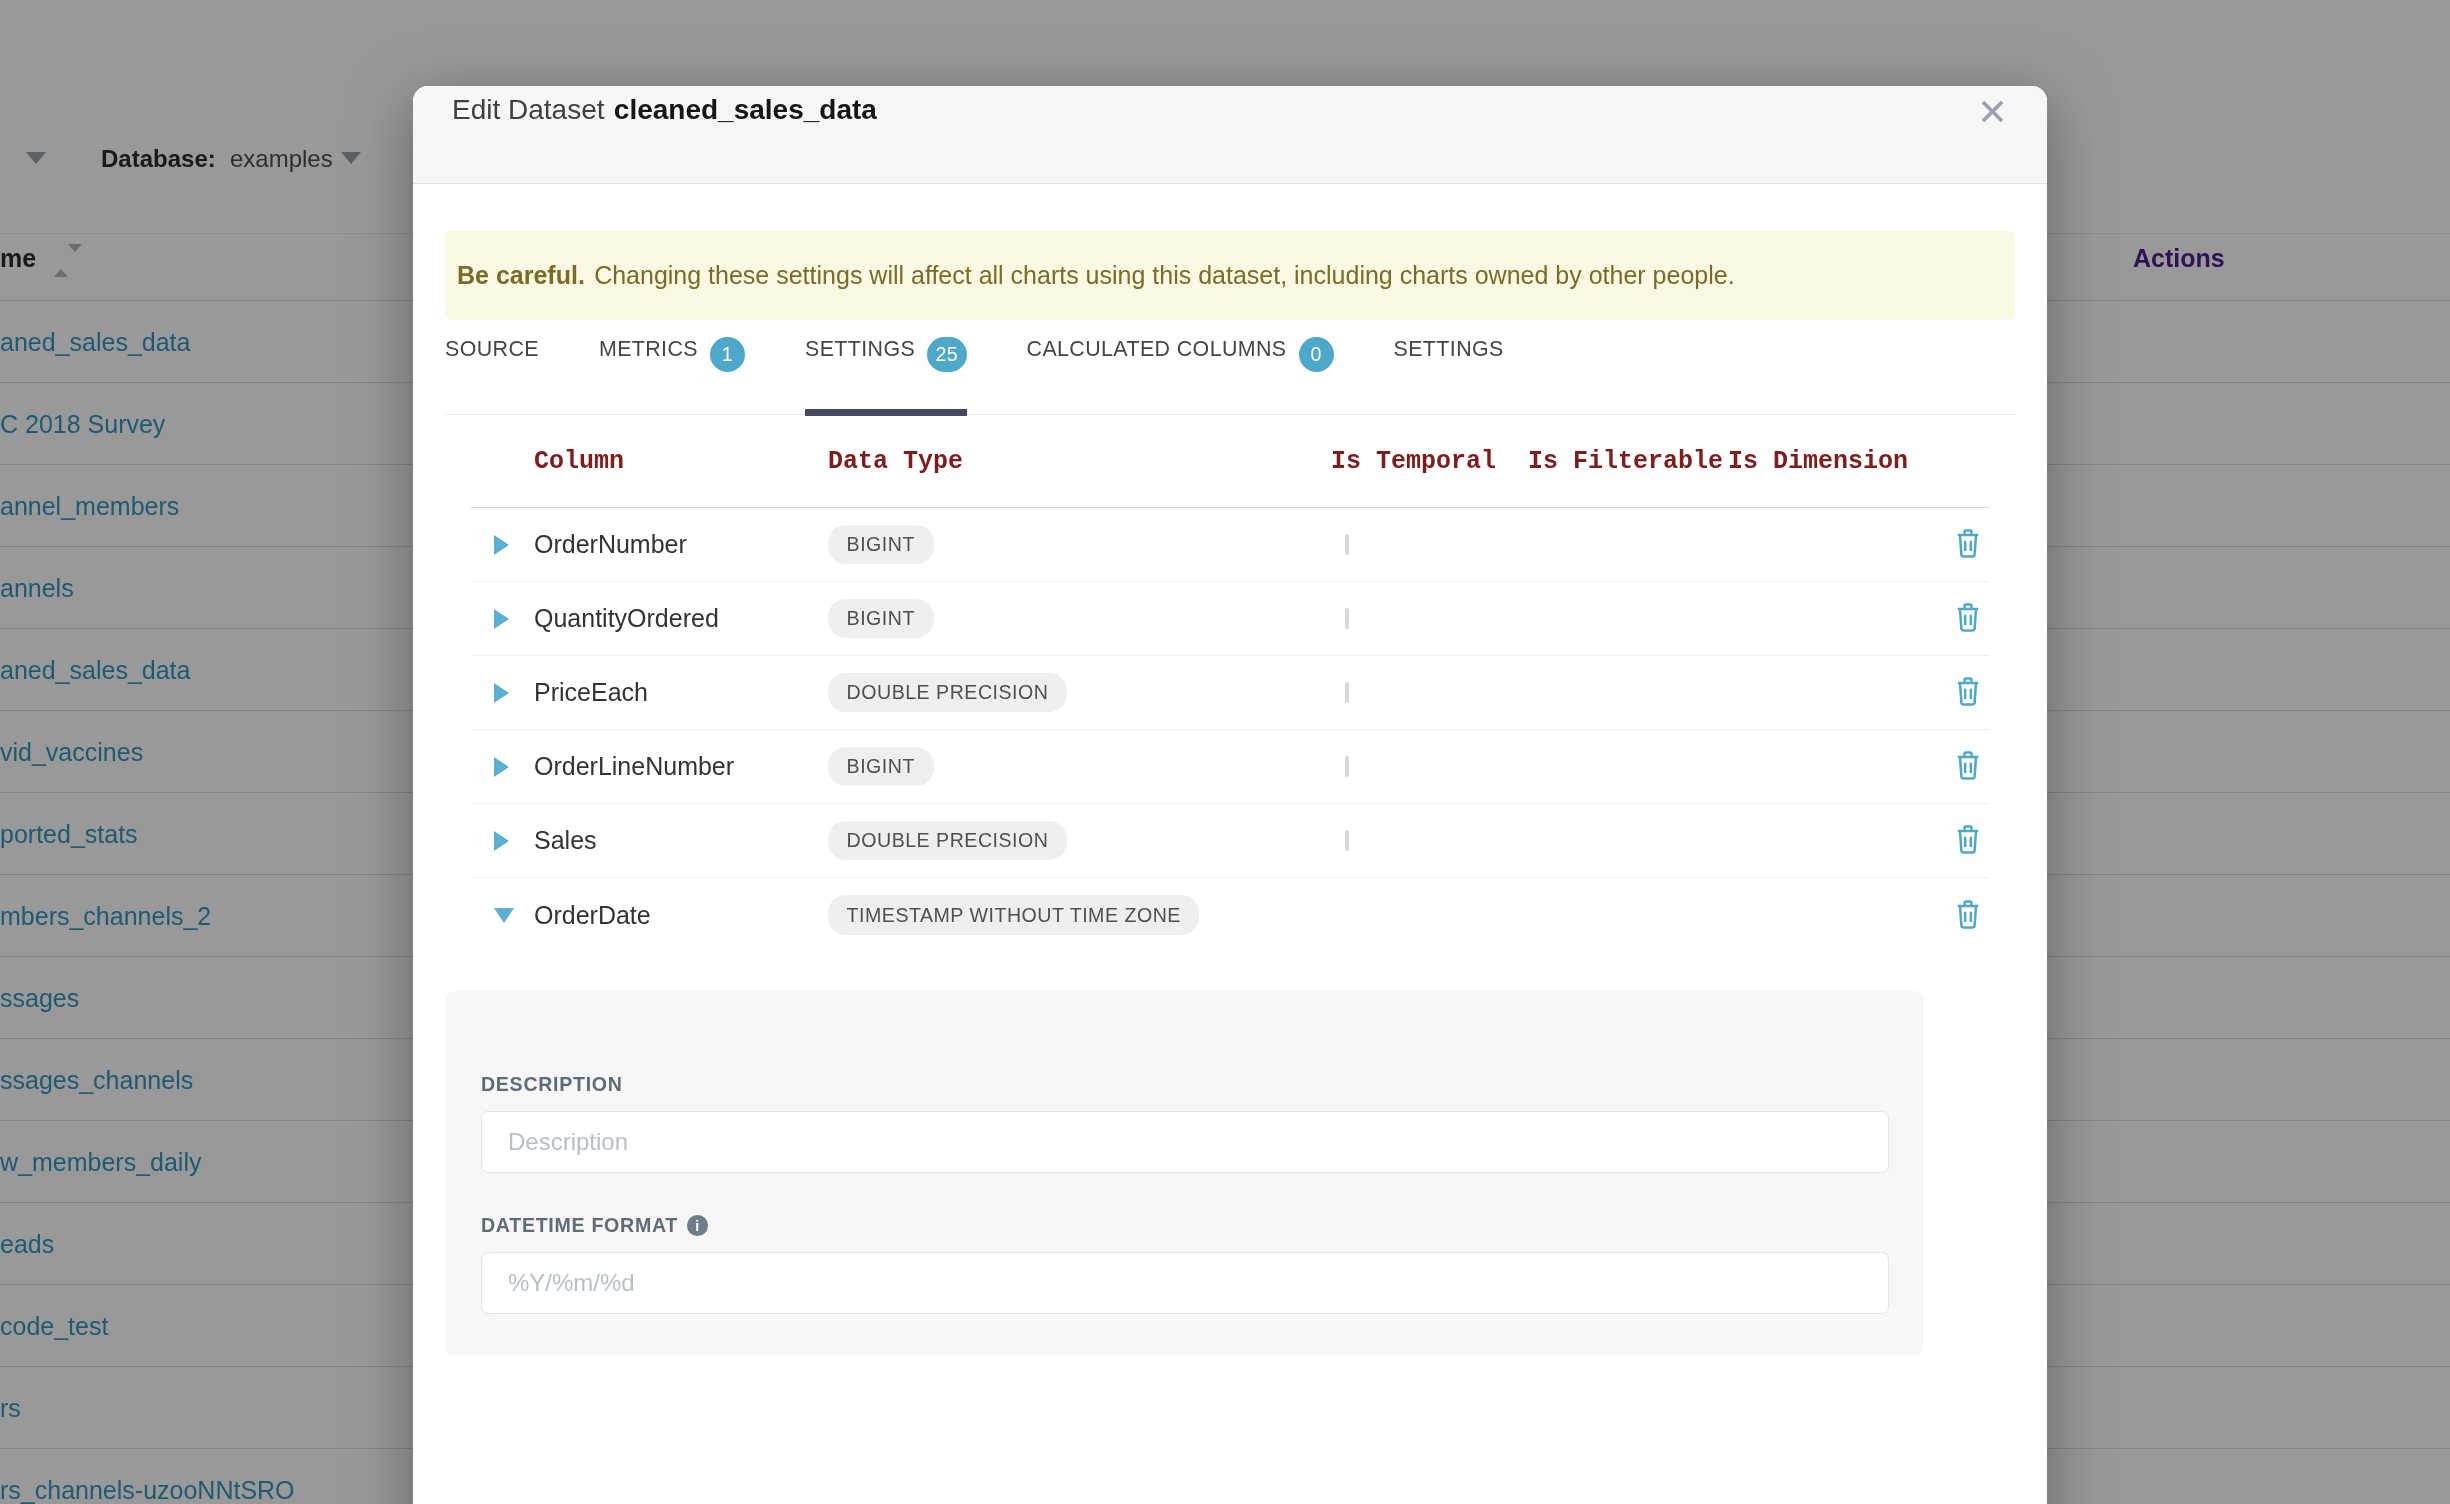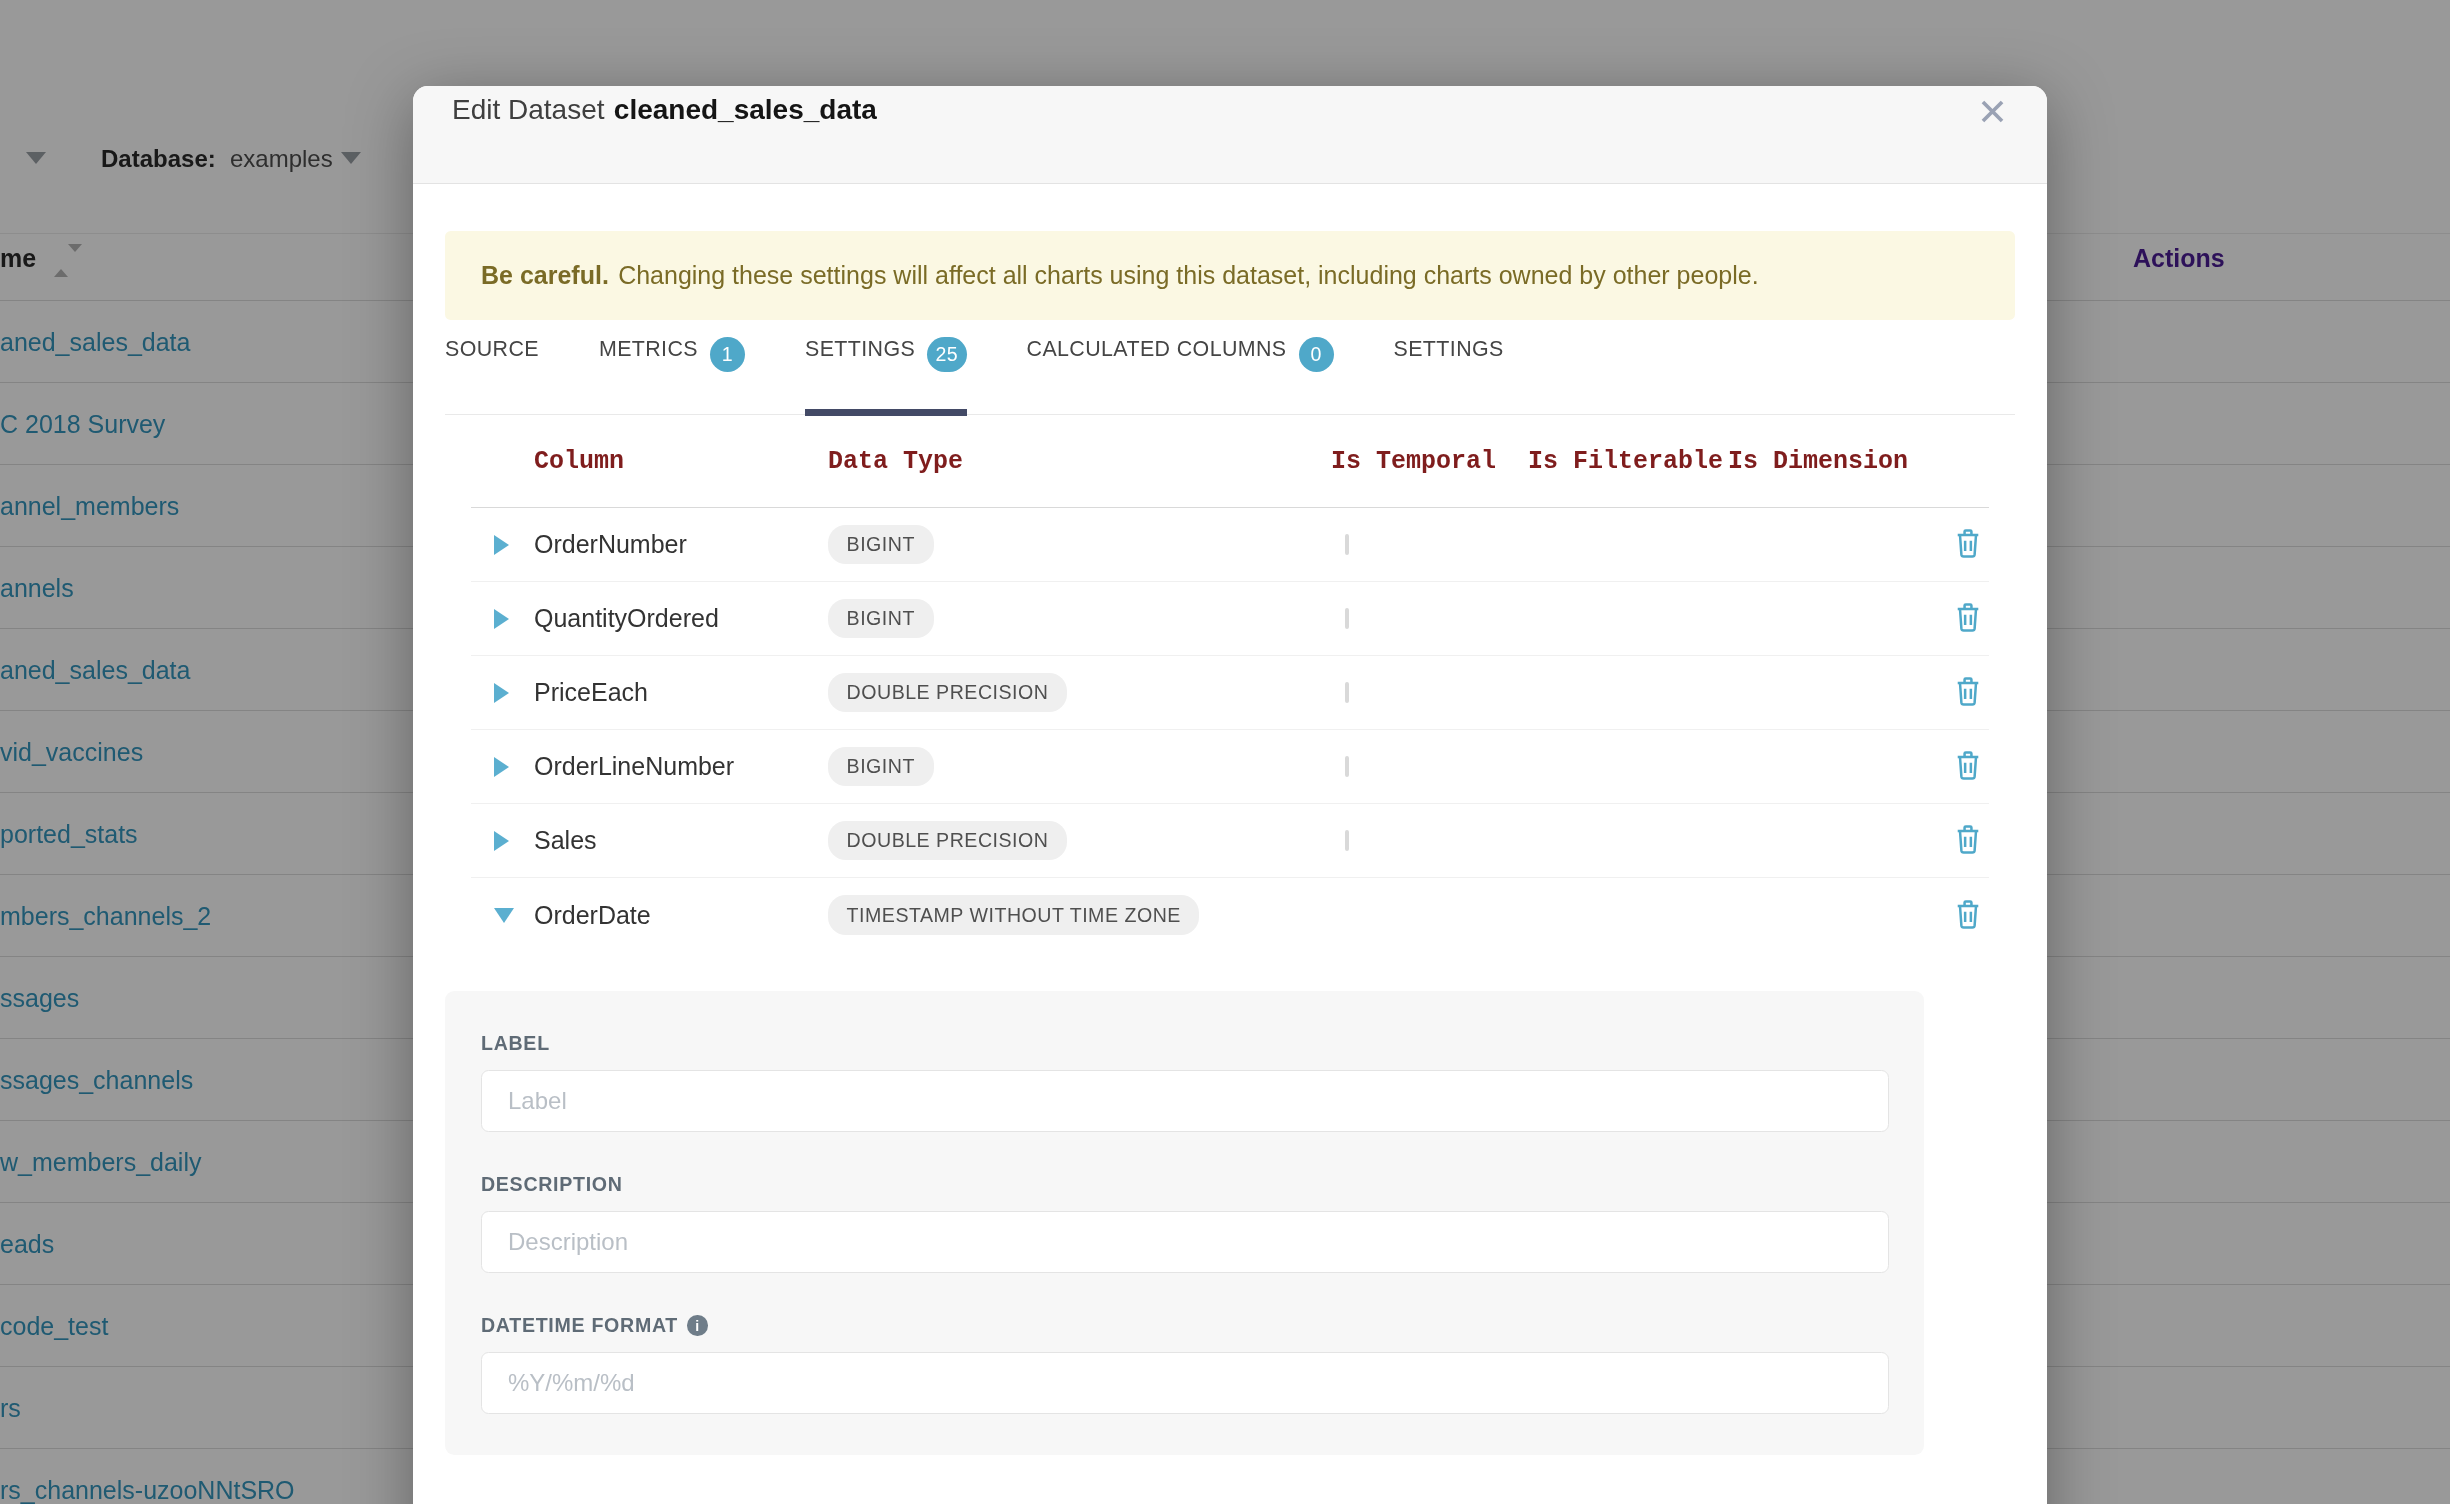--- a/index.html
+++ b/index.html
@@ -54,21 +54,21 @@
   .modal-header { height:98px; background:#f7f7f7; border-bottom:0.9px solid #e3e3e3;
     border-radius:15px 15px 0 0; display:flex; align-items:flex-start; padding:8px 39px; }
   .modal-title { font-size:28px; color:#3f3f3f; }
   .modal-title b { color:#151515; font-weight:700; margin-left:9.3px; }
   .close-btn { margin-left:auto; background:none; border:none; cursor:pointer;
     font-size:37px; color:#9aa2b4; line-height:1; font-weight:400; }
 
   .modal-body { padding:0 32px; }
 
   .warning { margin-top:47px; height:89px; background:#fbf8e3; border-radius:5.6px;
-    display:flex; align-items:center; padding:0 36px; font-size:25px; color:#7a6b26; }
+    display:flex; align-items:center; padding:0 12px; font-size:25px; color:#7a6b26; }
   .warning b { font-weight:700; margin-right:9.3px; }
 
   .tabs { margin-top:17px; height:78px; border-bottom:1.9px solid #e9e9e9;
     display:flex; gap:60px; align-items:center; }
   .tab { position:relative; height:100%; display:flex; gap:12px;
     font-size:21.4px; color:#454545; letter-spacing:0.4px; cursor:pointer; }
   .tab.active::after { content:''; position:absolute; left:0; right:0; bottom:-1.9px;
     height:6.5px; background:#434a66; }
   .tab-badge { min-width:35px; height:35px; border-radius:17.7px; padding:0 8.4px;
     background:#4FA8C9; color:#fff; font-size:19.6px; display:flex; align-items:center;
@@ -282,26 +282,20 @@
         <button class="trash-btn"><svg width="28" height="32" viewBox="0 0 24 28" fill="none" stroke="#4FA8C9" stroke-width="2.2">
               <path d="M3 7h18"></path>
               <path d="M9 7V4a1 1 0 0 1 1-1h4a1 1 0 0 1 1 1v3"></path>
               <path d="M5 7l1.2 17a2 2 0 0 0 2 1.8h7.6a2 2 0 0 0 2-1.8L19 7"></path>
               <path d="M9.5 12v9M14.5 12v9"></path>
             </svg></button>
       </div>
     </div>
 
     <div class="col-editor">
-      <div class="field-group first">
-        <div class="field-label">
-            <span>LABEL</span>
-          </div>
-        <input class="text-input" type="text" placeholder="Label" style="">
-      </div>
       <div class="field-group">
         <div class="field-label">
             <span>DESCRIPTION</span>
           </div>
         <input class="text-input" type="text" placeholder="Description" style="">
       </div>
       <div class="field-group">
         <div class="field-label">
           <span>DATETIME FORMAT</span>
           <span class="info-icon">i</span>

